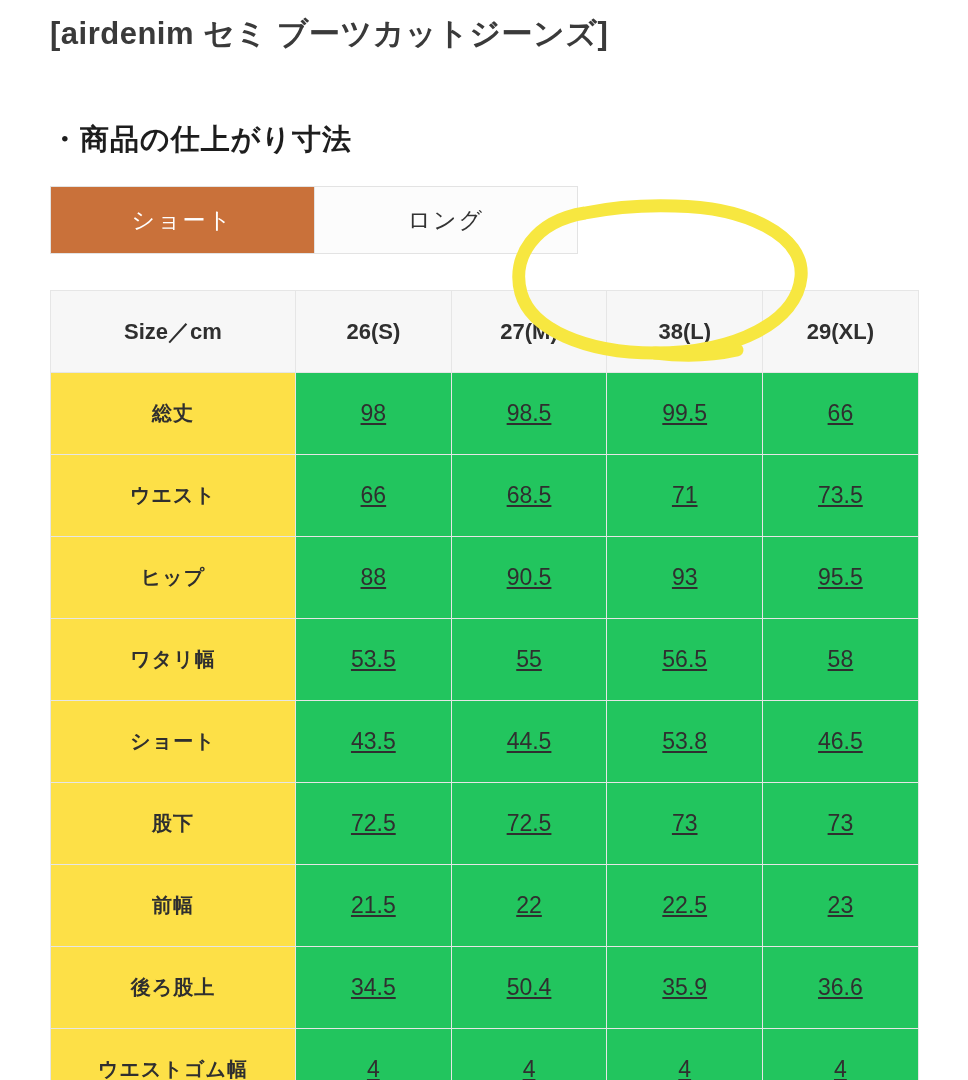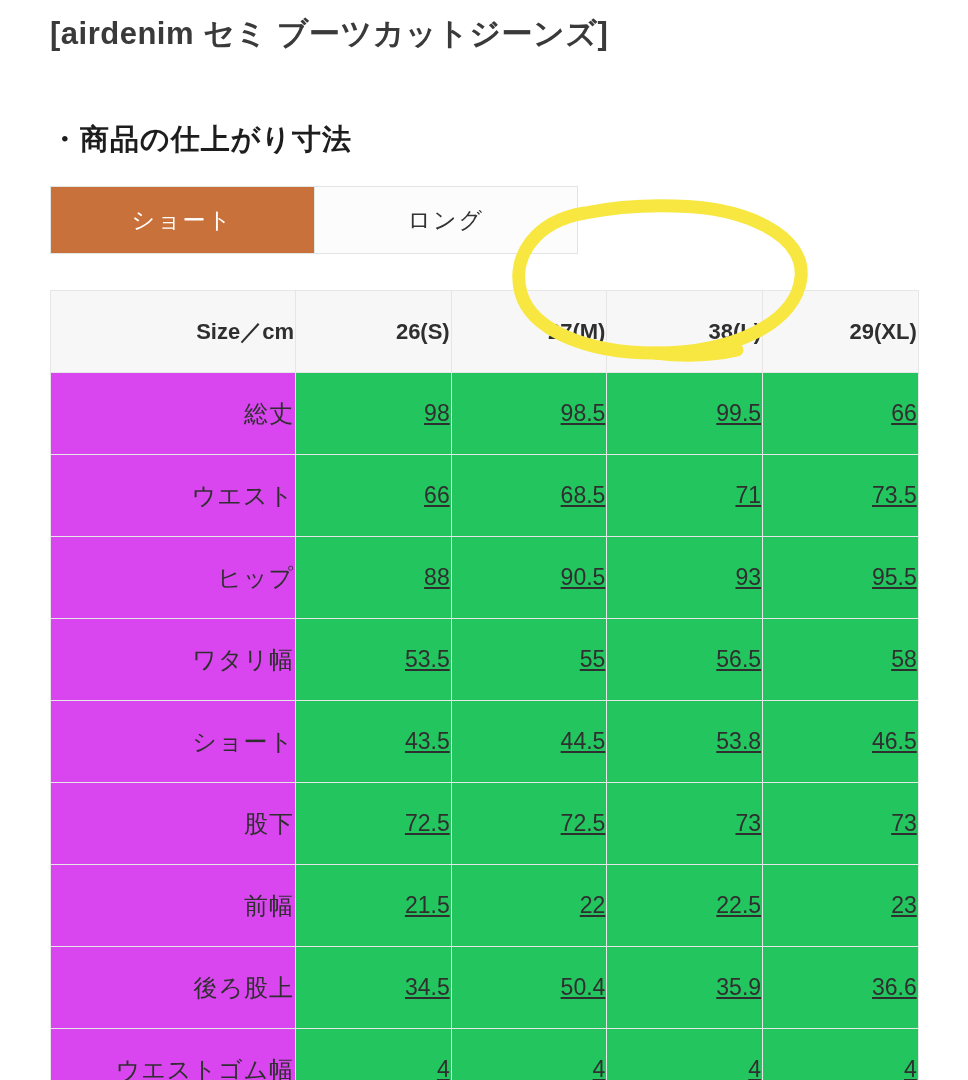--- a/index.html
+++ b/index.html
@@ -66,35 +66,35 @@
   table.size-table {
     margin-top: 36px;
     border-collapse: collapse;
     width: 868px;
     table-layout: fixed;
   }
   table.size-table th,
   table.size-table td {
     border: 1px solid #e6e6e6;
     height: 79px;
-    text-align: right;
+    text-align: center;
     vertical-align: middle;
     font-size: 23px;
     color: #2f2f2f;
     font-weight: normal;
   }
   table.size-table thead th {
     background: #f7f7f7;
     font-weight: bold;
     font-size: 22px;
   }
   table.size-table tbody th {
-    background: #d946ef;
-    font-weight: normal;
-    font-size: 24px;
+    background: #fde047;
+    font-weight: bold;
+    font-size: 20px;
     letter-spacing: 1px;
   }
   table.size-table tbody td {
     background: #22c55e;
     text-decoration: underline;
   }
   col.label-col { width: 245px; }
   col.size-col  { width: 155.7px; }
   .highlight-overlay {
     position: absolute;

